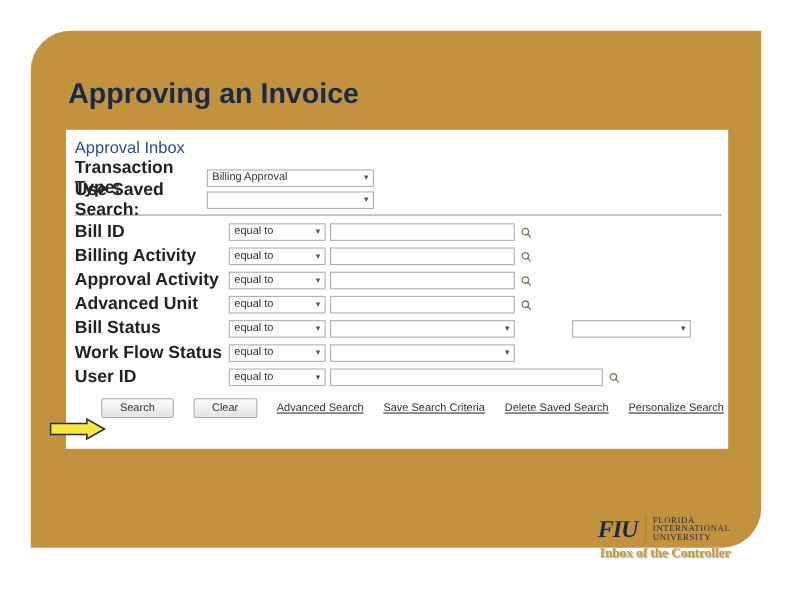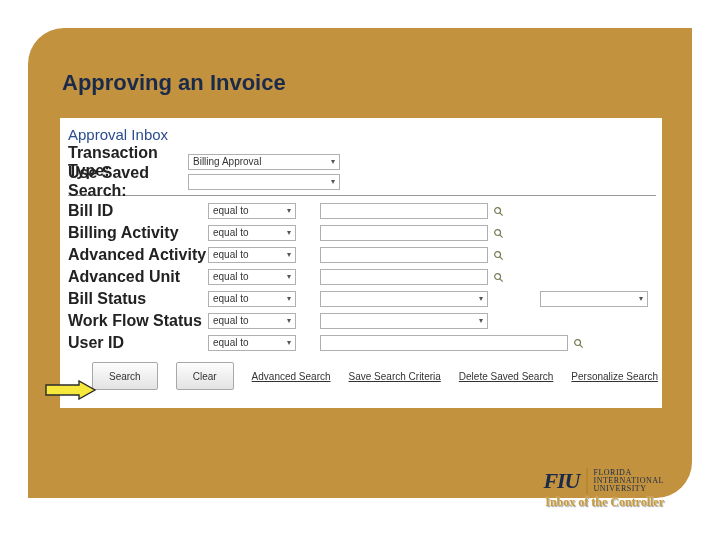--- a/index.html
+++ b/index.html
@@ -19,21 +19,21 @@
     height: 470px;
     background: #c2923e;
     border-radius: 36px 0 36px 0;
     z-index: 0;
   }
   .slide-title {
     position: absolute;
     top: 70px;
     left: 62px;
     font-family: "Trebuchet MS", Verdana, sans-serif;
-    font-size: 22px;
+    font-size: 26px;
     font-weight: bold;
     color: #1a2a4a;
     z-index: 2;
   }
   .app-panel {
     position: absolute;
     top: 118px;
     left: 60px;
     width: 602px;
     height: 290px;
@@ -96,35 +96,35 @@
     justify-content: center;
   }
   .lookup svg { width: 11px; height: 11px; }
   .hr {
     border: none;
     border-top: 1px solid #999;
     margin: 4px 0 6px 0;
   }
   .search-rows .row { margin-bottom: 4px; }
   .search-rows .lbl { width: 140px; }
-  .op { width: 88px; margin-right: 24px; }
+  .op { width: 88px; margin-right: 4px; }
   .val { width: 168px; }
   .val-wide { width: 248px; }
   .status-extra { width: 108px; margin-left: 52px; }
   .btnbar {
     display: flex;
     align-items: center;
     gap: 18px;
     margin-top: 10px;
     margin-left: 24px;
   }
   .btn {
     border: 1px solid #a8a8a8;
     background: linear-gradient(#fdfdfd, #e3e3e3);
-    height: 28px;
+    height: 18px;
     font-size: 10px;
     color: #333;
     padding: 0 16px;
     border-radius: 2px;
     display: inline-flex;
     align-items: center;
     cursor: pointer;
   }
   .linkish {
     font-size: 10px;
@@ -233,21 +233,21 @@
         </div>
       <div class="txt val"></div>
       <span class="lookup">
           <svg viewBox="0 0 12 12">
             <circle cx="5" cy="5" r="3.2" fill="none" stroke="#7a7a55" stroke-width="1.3"></circle>
             <line x1="7.5" y1="7.5" x2="10.5" y2="10.5" stroke="#7a7a55" stroke-width="1.3"></line>
           </svg>
         </span>
     </div>
     <div class="row">
-      <div class="lbl bold">Advanced Activity</div>
+      <div class="lbl bold">Approval Activity</div>
       <div class="sel op">
           <span>equal to</span>
           <span class="caret">▾</span>
         </div>
       <div class="txt val"></div>
       <span class="lookup">
           <svg viewBox="0 0 12 12">
             <circle cx="5" cy="5" r="3.2" fill="none" stroke="#7a7a55" stroke-width="1.3"></circle>
             <line x1="7.5" y1="7.5" x2="10.5" y2="10.5" stroke="#7a7a55" stroke-width="1.3"></line>
           </svg>

